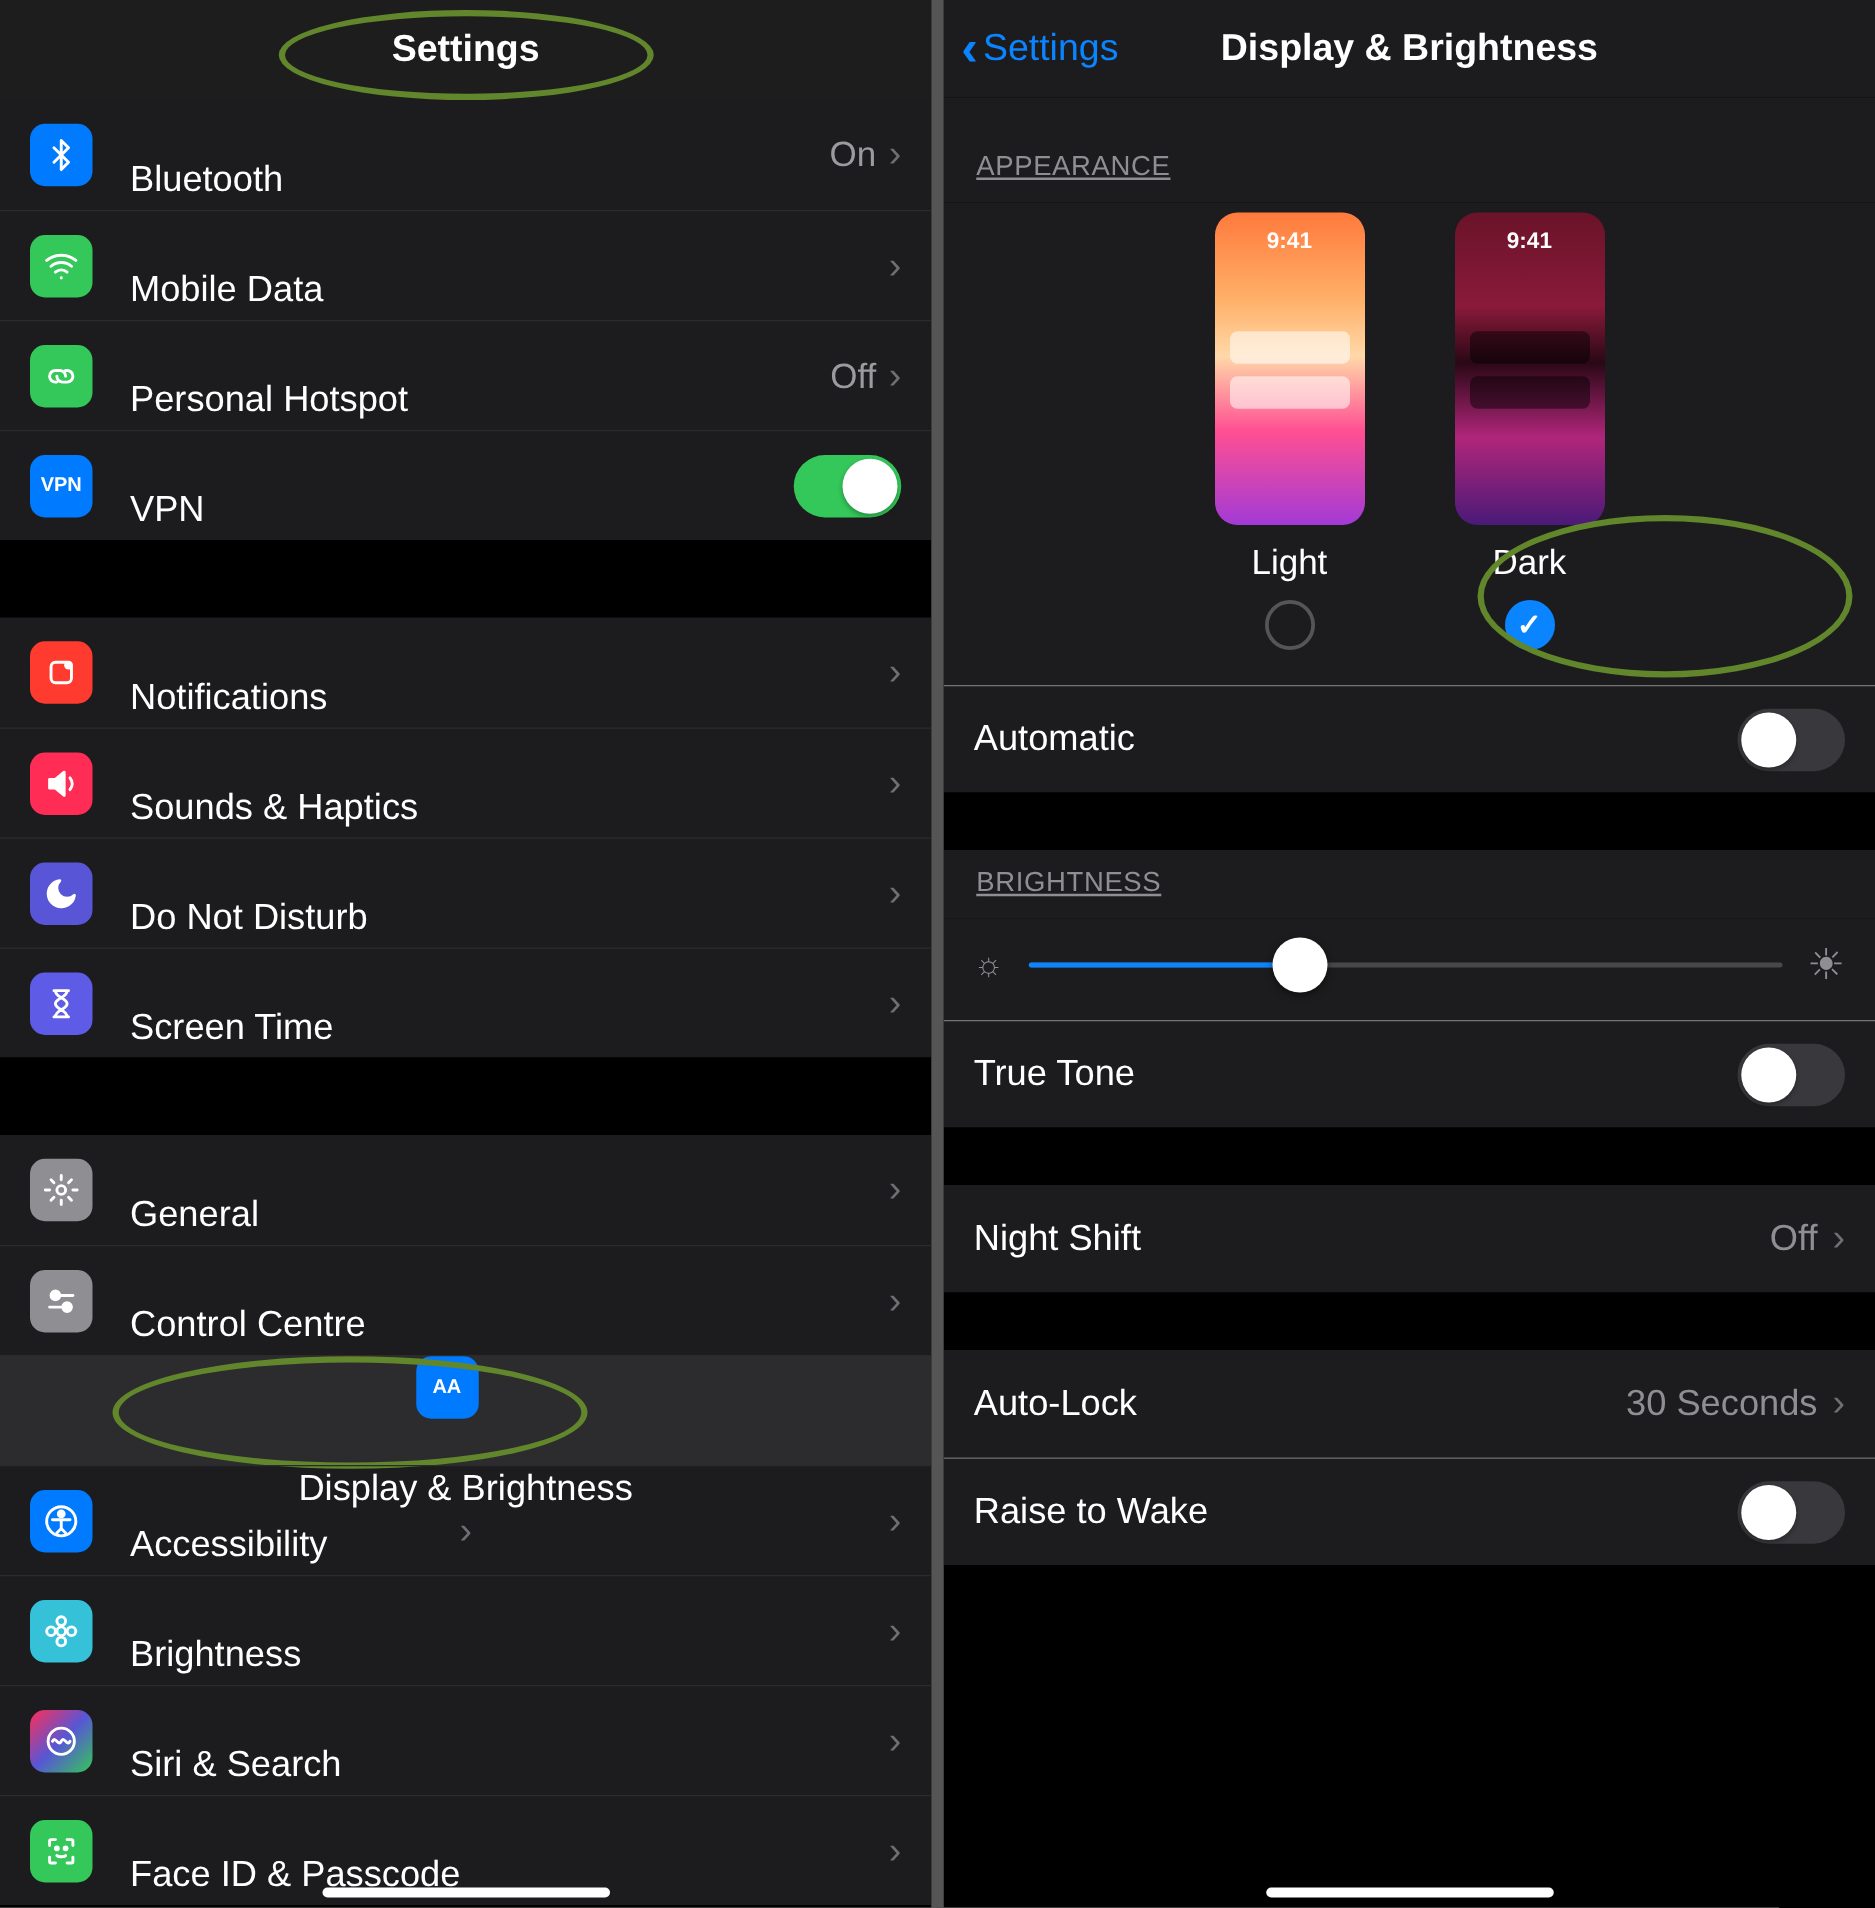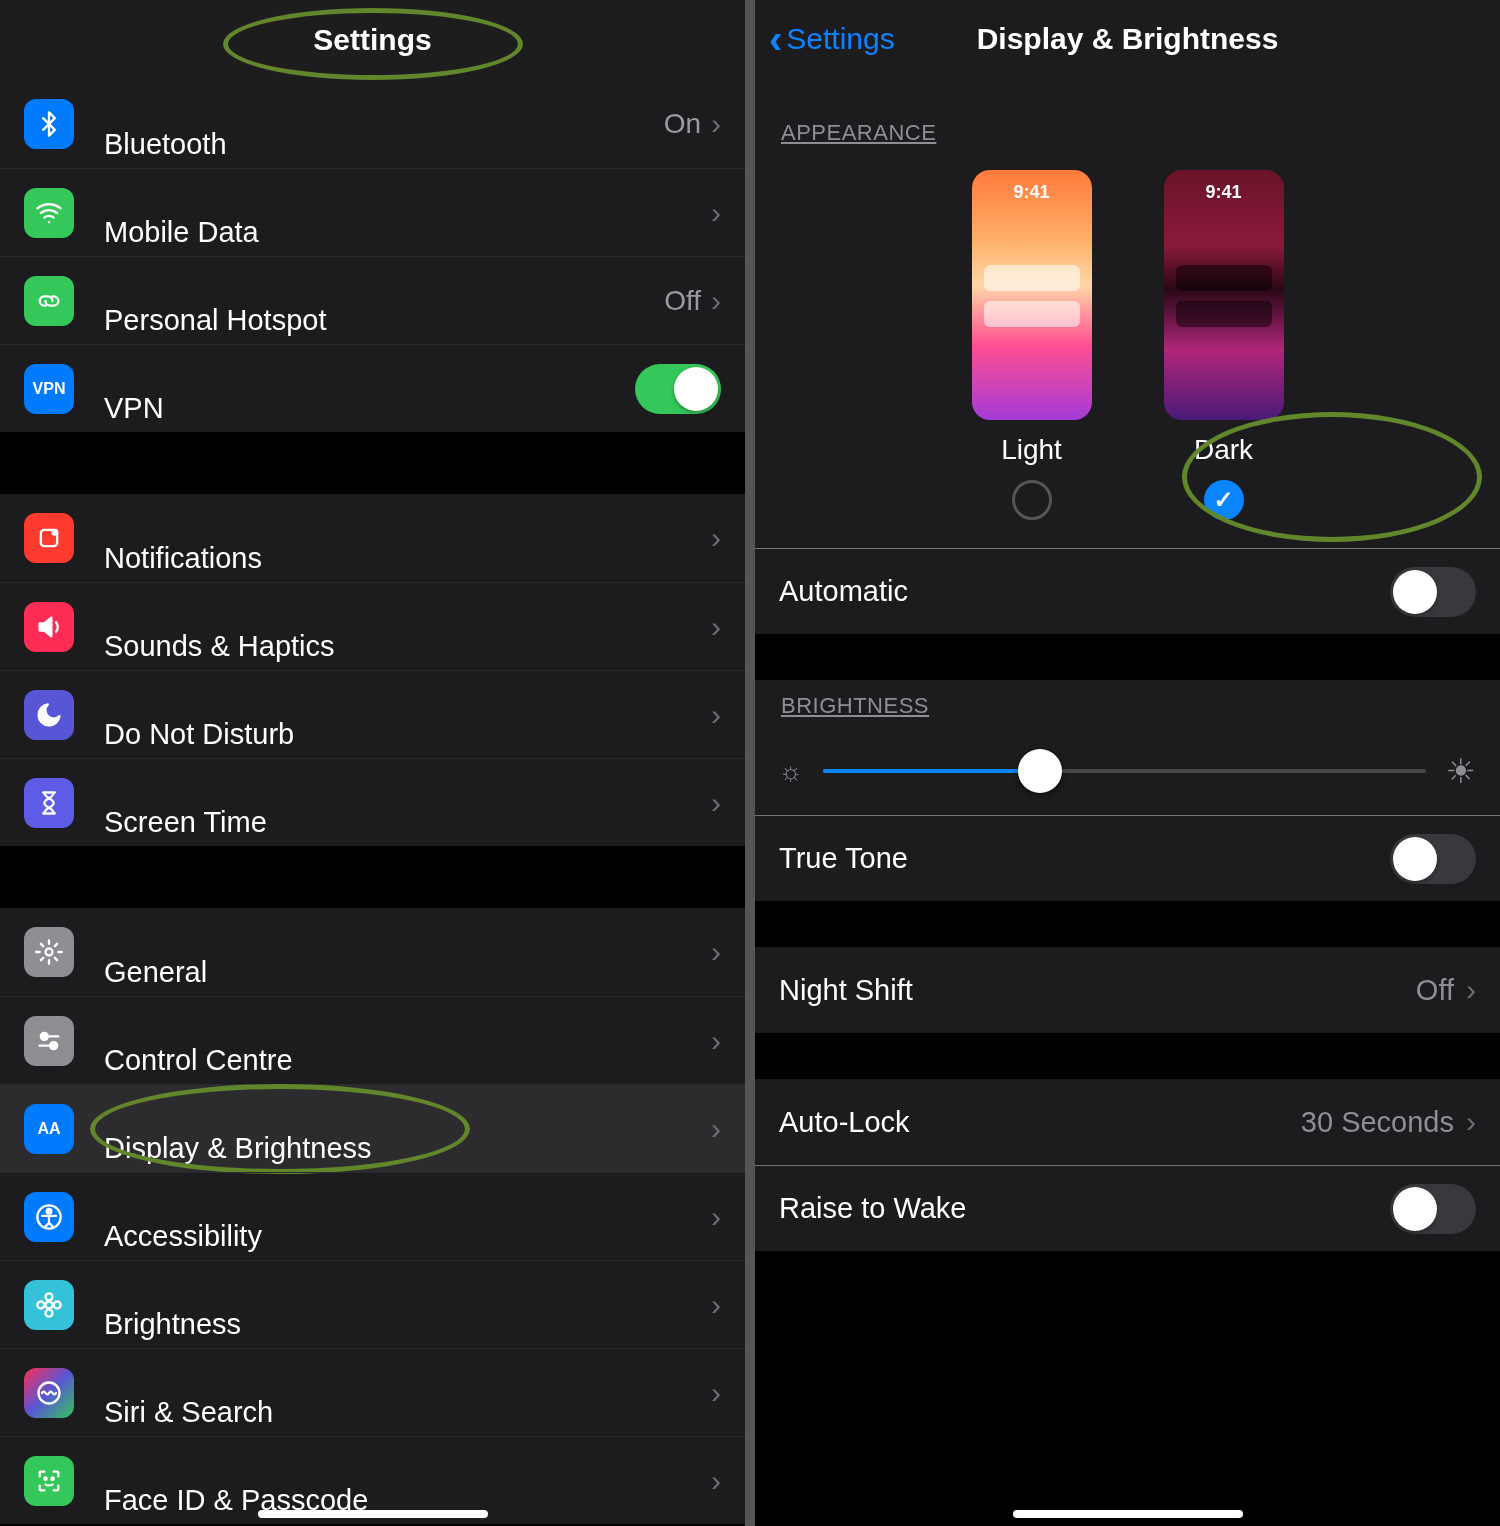--- a/index.html
+++ b/index.html
@@ -61,21 +61,21 @@
     justify-content: center;
     margin-right: 30px;
     font-size: 26px;
     color: #fff;
     font-weight: 600;
     flex-shrink: 0;
   }
   .row .label { flex: 1; margin-top: 40px; }
   .row .value { color: #9a9a9f; font-size: 28px; margin-right: 10px; }
   .row .chev { color: #6e6e73; font-size: 30px; }
-  .row.highlight { background: #2c2c2e; }
+  .row.highlight { background: #2c2c2e; flex-direction: column; }
   .row-circle {
     position: absolute;
     width: 380px;
     height: 90px;
     border: 5px solid #61862b;
     border-radius: 50%;
     left: 90px;
     pointer-events: none;
   }
   

